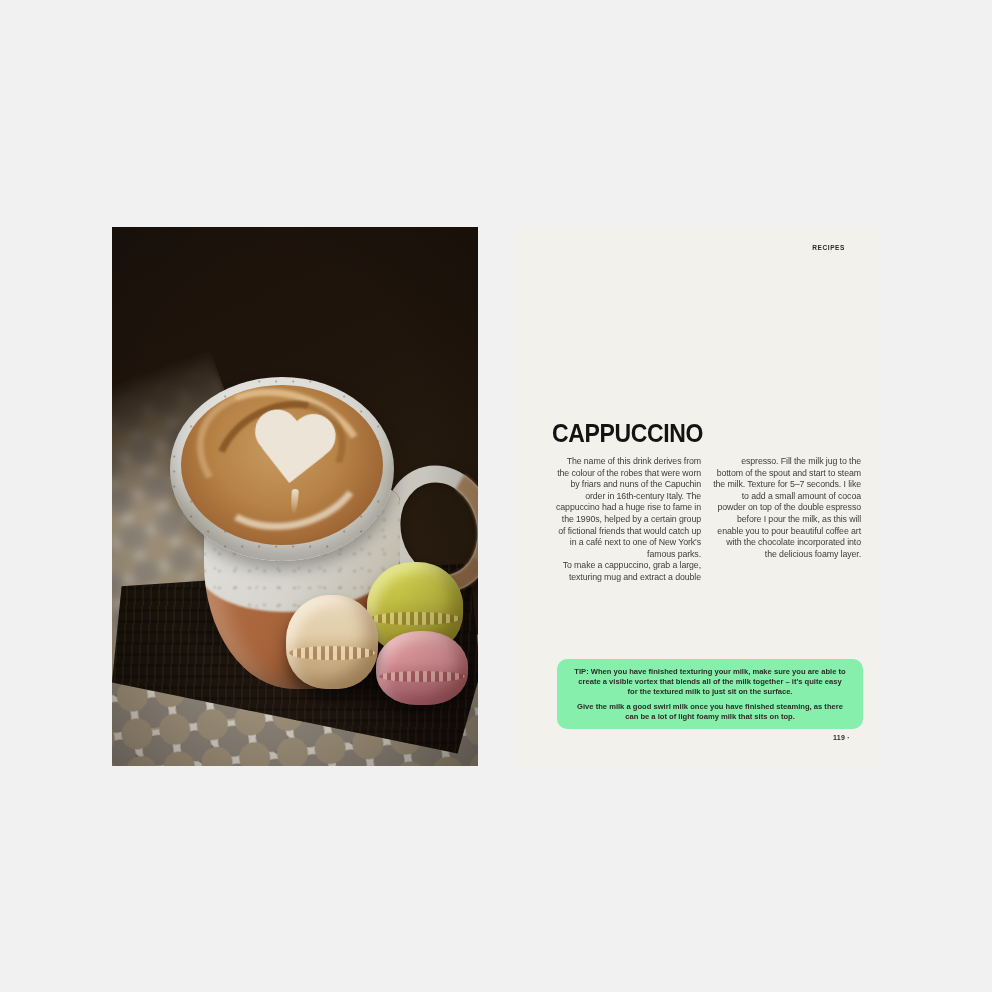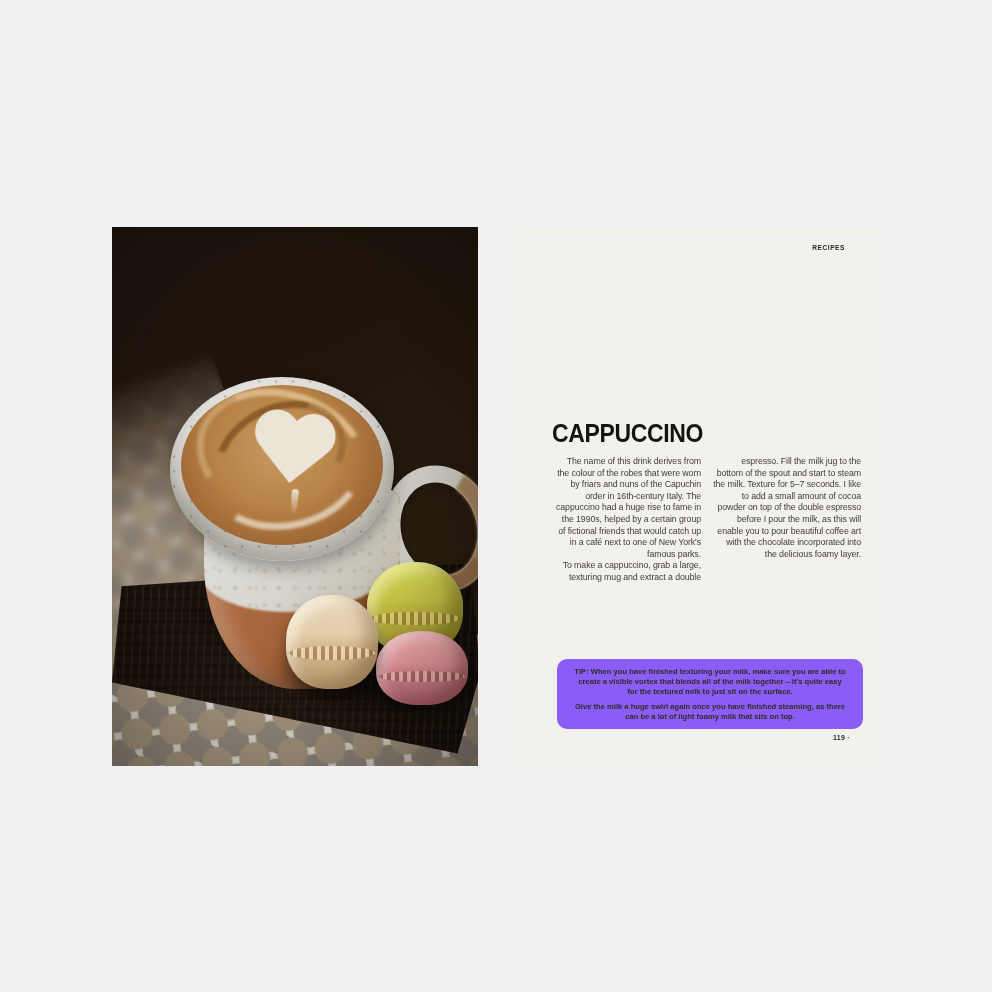--- a/index.html
+++ b/index.html
@@ -151,21 +151,21 @@
   }
   .columns{
     position:absolute;left:39px;top:229px;width:308px;display:flex;gap:12px;
     font-size:8.8px;line-height:11.6px;letter-spacing:-.1px;color:#403d38;
   }
   .col{width:148px;}
   .col p{margin:0;text-align:right;}
   .col p.indent{text-indent:7px;}
   .tip-box{
     position:absolute;left:43px;top:432px;width:306px;height:70px;box-sizing:border-box;
-    background:#8b5cf6;border-radius:10px;
+    background:#86efac;border-radius:10px;
     display:flex;flex-direction:column;justify-content:center;gap:5px;
     padding:8px 17px;text-align:center;
     font-size:7.6px;font-weight:700;line-height:10px;color:#2f2c27;
   }
   .tip-box p{margin:0;}
   .folio{
     position:absolute;right:30px;top:507px;
     font-size:7px;font-weight:700;color:#2c2a27;letter-spacing:.3px;
   }
 </style>
@@ -216,18 +216,18 @@
       <div class="col">
         <p>The name of this drink derives from the colour of the robes that were worn by friars and nuns of the Capuchin order in 16th-century Italy. The cappuccino had a huge rise to fame in the 1990s, helped by a certain group of fictional friends that would catch up in a café next to one of New York's famous parks.</p>
         <p class="indent">To make a cappuccino, grab a large, texturing mug and extract a double</p>
       </div>
       <div class="col">
         <p>espresso. Fill the milk jug to the bottom of the spout and start to steam the milk. Texture for 5–7 seconds. I like to add a small amount of cocoa powder on top of the double espresso before I pour the milk, as this will enable you to pour beautiful coffee art with the chocolate incorporated into the delicious foamy layer.</p>
       </div>
     </div>
     <div class="tip-box">
       <p><strong>TIP:</strong><span> When you have finished texturing your milk, make sure you are able to create a visible vortex that blends all of the milk together – it's quite easy for the textured milk to just sit on the surface.</span></p>
-      <p>Give the milk a huge swirl again once you have finished steaming, as there can be a lot of light foamy milk that sits on top.</p>
+      <p>Give the milk a good swirl milk once you have finished steaming, as there can be a lot of light foamy milk that sits on top.</p>
     </div>
     <div class="folio">119 ·</div>
   </div>
 
 </div>
 
 </body></html>

